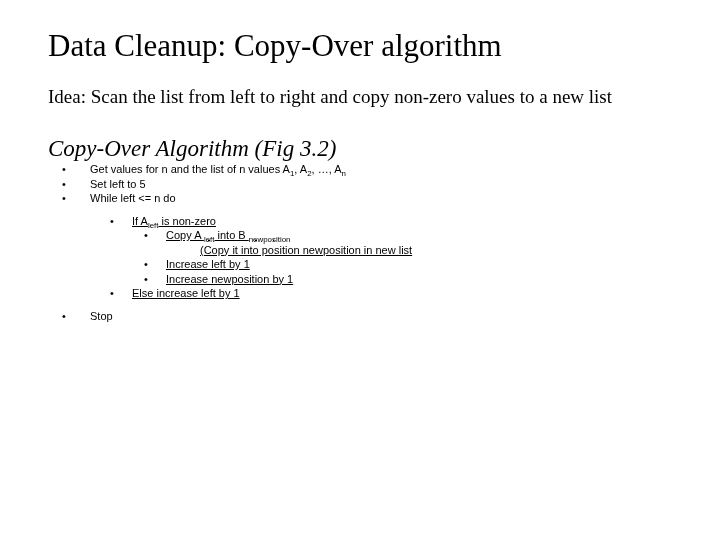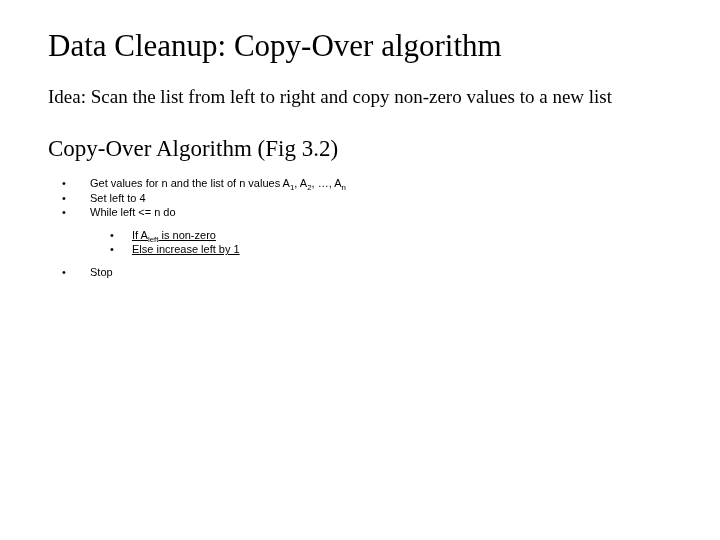--- a/index.html
+++ b/index.html
@@ -18,21 +18,22 @@
     font-size: 31px;
     font-weight: normal;
     margin: 0 0 22px 0;
   }
   .idea {
     font-size: 19px;
     margin: 4px 0 28px 0;
   }
   .algoheader {
     font-size: 23px;
-    margin: 0 0 14px 0;
+    margin: 0 0 0 0;
+    font-style: italic;
   }
   ul.lvl1 {
     list-style: none;
     padding: 0 0 0 18px;
     margin: 0;
     font-family: Arial, Helvetica, sans-serif;
     font-size: 11px;
     line-height: 1.32;
   }
   ul.lvl1 > li::before {
@@ -77,24 +78,31 @@
 <div class="slide">
 
   <h1 class="title">Data Cleanup: Copy-Over algorithm</h1>
 
   <p class="idea">Idea: Scan the list from left to right and copy non-zero values to a new list</p>
 
   <p class="algoheader">Copy-Over Algorithm (Fig 3.2)</p>
 
   <ul class="lvl1">
     <li><span>Get values for n and the list of n values A</span><span class="sub">1</span><span>, A</span><span class="sub">2</span><span>, …, A</span><span class="sub">n</span></li>
-    <li><span>Set left to 4</span></li>
+    <li><span>Set left to 5</span></li>
     <li><span>While left &lt;= n do</span>
       <ul class="lvl2">
         <li><span>If  A</span><span class="sub">left</span><span> is non-zero</span>
+          <ul class="lvl3">
+            <li><span>Copy A </span><span class="sub">left</span><span> into B </span><span class="sub">newposition</span>
+              <div class="cont">(Copy it into position newposition in new list</div>
+            </li>
+            <li><span>Increase left by 1</span></li>
+            <li><span>Increase newposition by 1</span></li>
+          </ul>
         </li>
         <li><span>Else increase left by 1</span></li>
       </ul>
     </li>
     <li><span>Stop</span></li>
   </ul>
 
 </div>
 
 </body></html>

